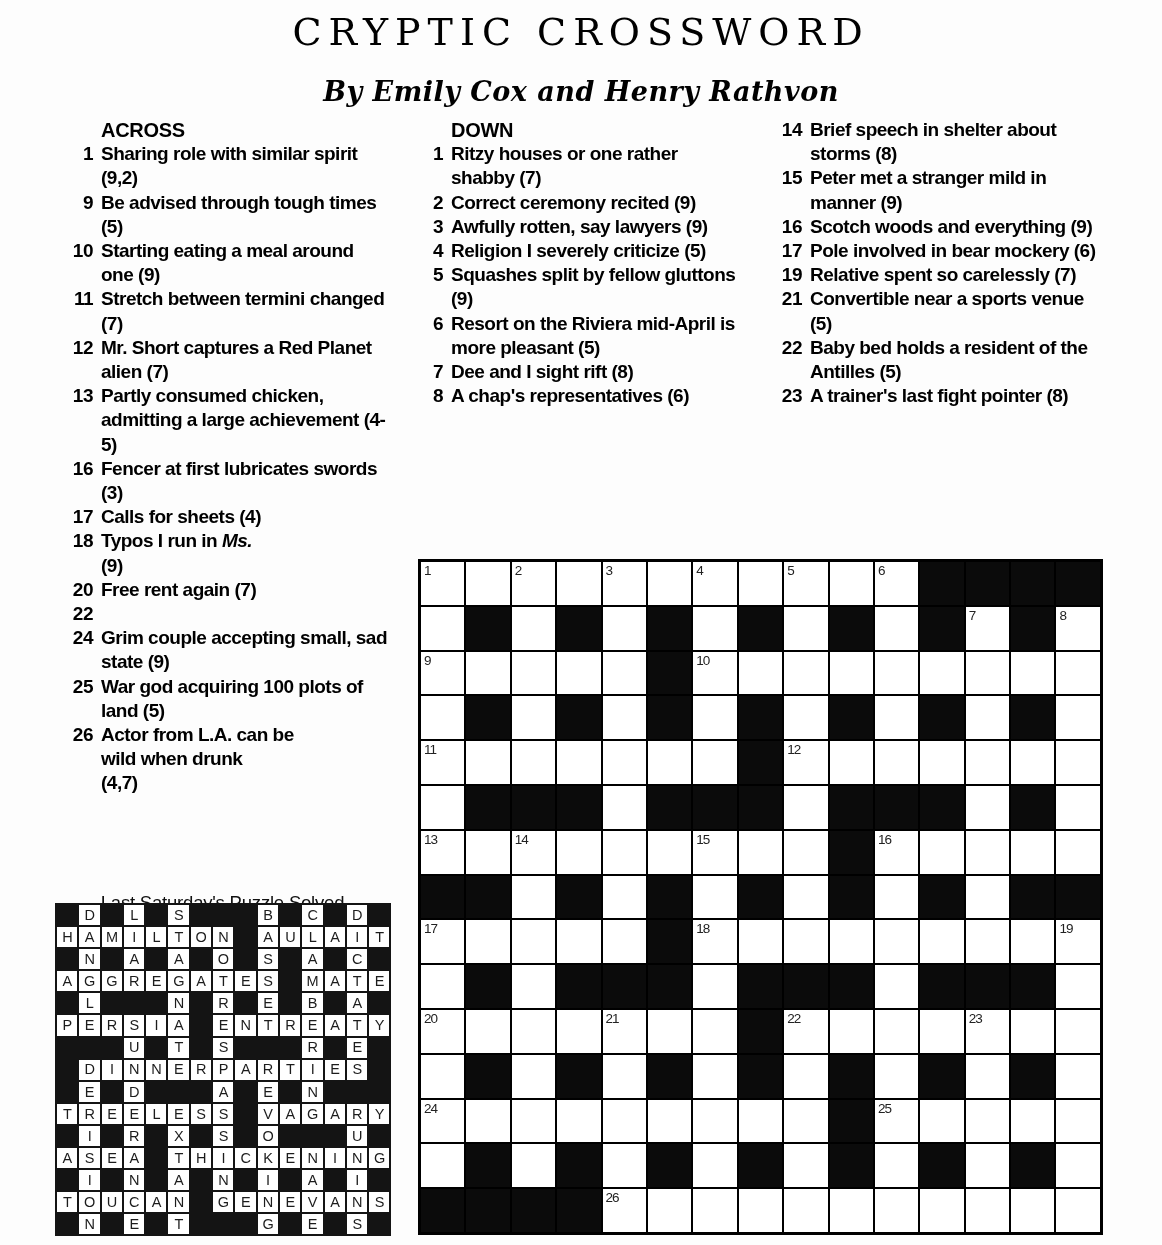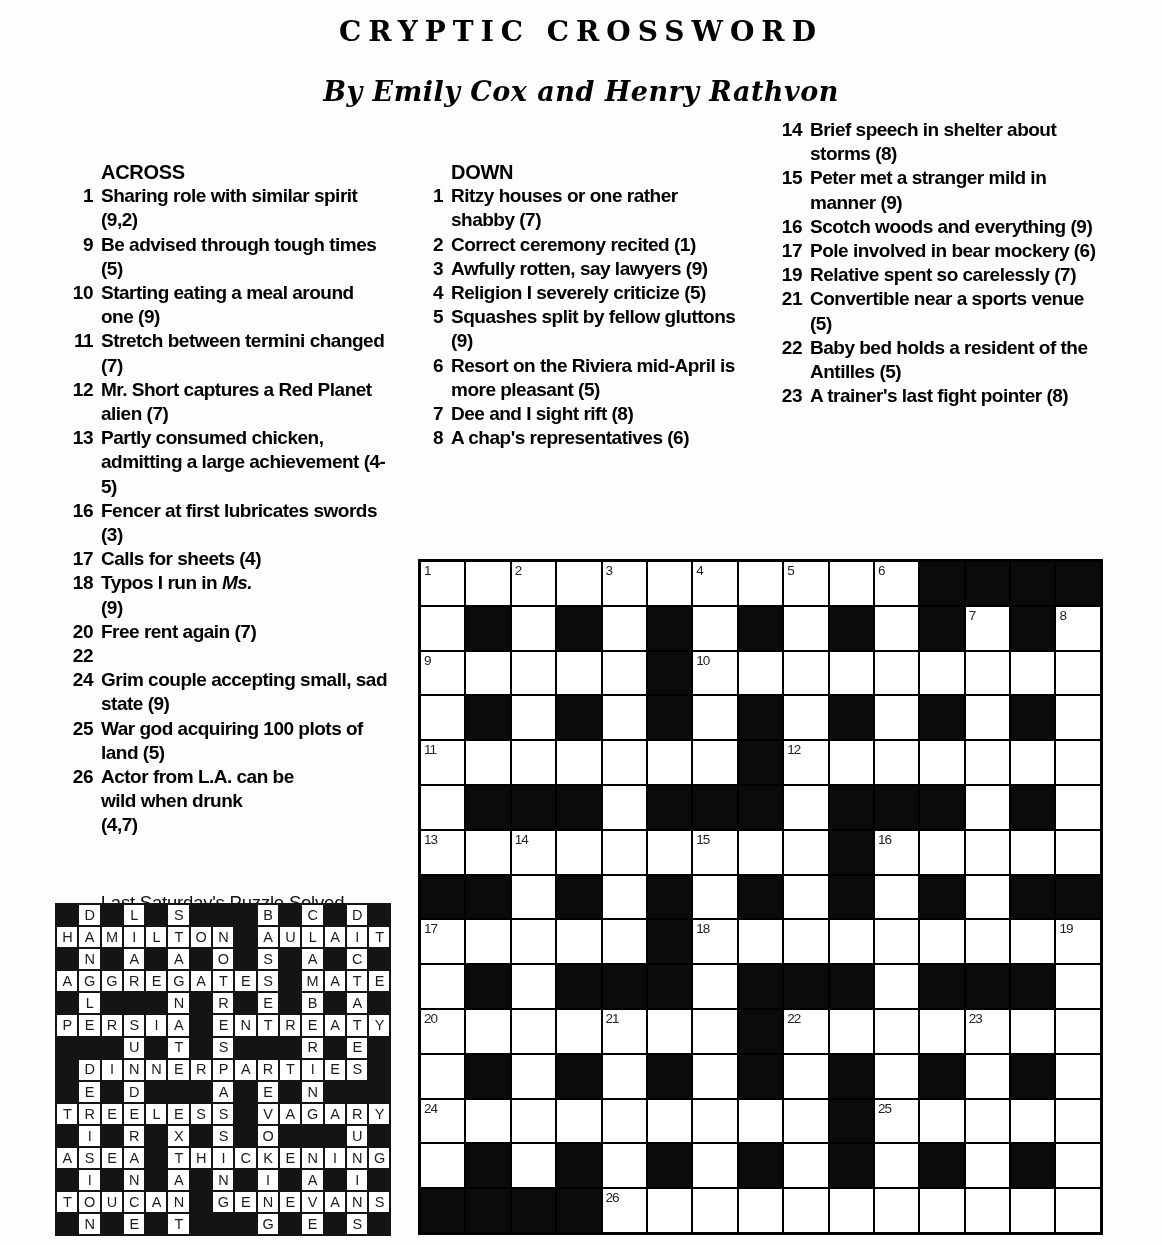--- a/index.html
+++ b/index.html
@@ -4,34 +4,34 @@
 <style>
   html,body{margin:0;padding:0;}
   body{
     width:1162px;height:1245px;position:relative;
     background:#fdfdfd;color:#000;
     font-family:"Liberation Sans",sans-serif;
     overflow:hidden;
   }
   .header{position:absolute;left:0;top:6px;width:100%;text-align:center;}
   .title{
-    font-family:"DejaVu Serif",serif;font-size:28px;font-weight:700;
+    font-family:"DejaVu Serif",serif;font-size:38px;font-weight:400;
     letter-spacing:7px;line-height:52px;
   }
   .byline{
     font-family:"DejaVu Serif",serif;font-style:italic;font-weight:bold;
     font-size:27px;margin-top:18px;letter-spacing:0.5px;
   }
   .clue-col{position:absolute;top:118px;}
   #col-across{left:53px;width:335px;}
   #col-down1{left:403px;width:340px;}
   #col-down2{left:758px;width:350px;}
   .clue-heading{
     font-size:20px;font-weight:bold;letter-spacing:-0.3px;
-    line-height:24.2px;margin-left:48px;margin-top:42px;
+    line-height:24.2px;margin-left:48px;
   }
   .clue-row{display:flex;align-items:flex-start;}
   .clue-num{
     flex:none;width:40px;text-align:right;font-weight:bold;
     font-size:19px;line-height:24.2px;letter-spacing:-0.5px;
   }
   #col-down2 .clue-num{width:44px;}
   .clue-text{
     margin-left:8px;width:287px;font-weight:bold;font-size:19px;
     line-height:24.2px;letter-spacing:-0.5px;white-space:pre-line;
@@ -141,21 +141,21 @@
 
 <div class="clue-col" id="col-down1">
   <div class="clue-heading">DOWN</div>
   <div>
       <div class="clue-row">
         <div class="clue-num">1</div>
         <div class="clue-text">Ritzy houses or one rather shabby (7)</div>
       </div>
       <div class="clue-row">
         <div class="clue-num">2</div>
-        <div class="clue-text">Correct ceremony recited (1)</div>
+        <div class="clue-text">Correct ceremony recited (9)</div>
       </div>
       <div class="clue-row">
         <div class="clue-num">3</div>
         <div class="clue-text">Awfully rotten, say lawyers (9)</div>
       </div>
       <div class="clue-row">
         <div class="clue-num">4</div>
         <div class="clue-text">Religion I severely criticize (5)</div>
       </div>
       <div class="clue-row">

